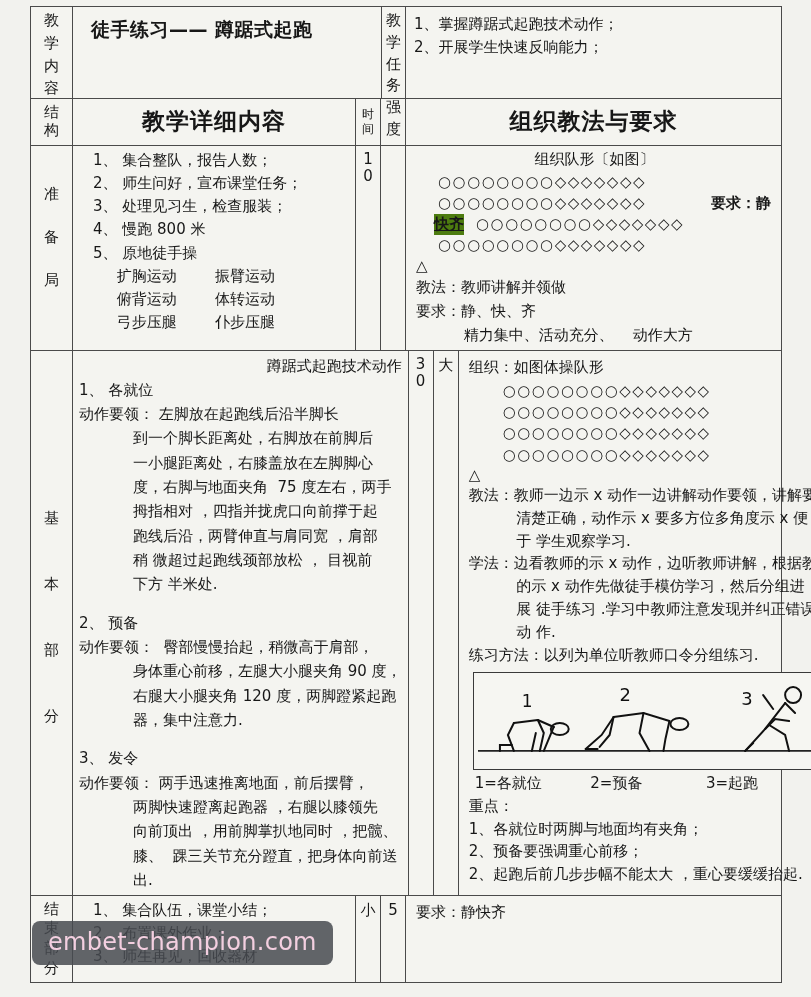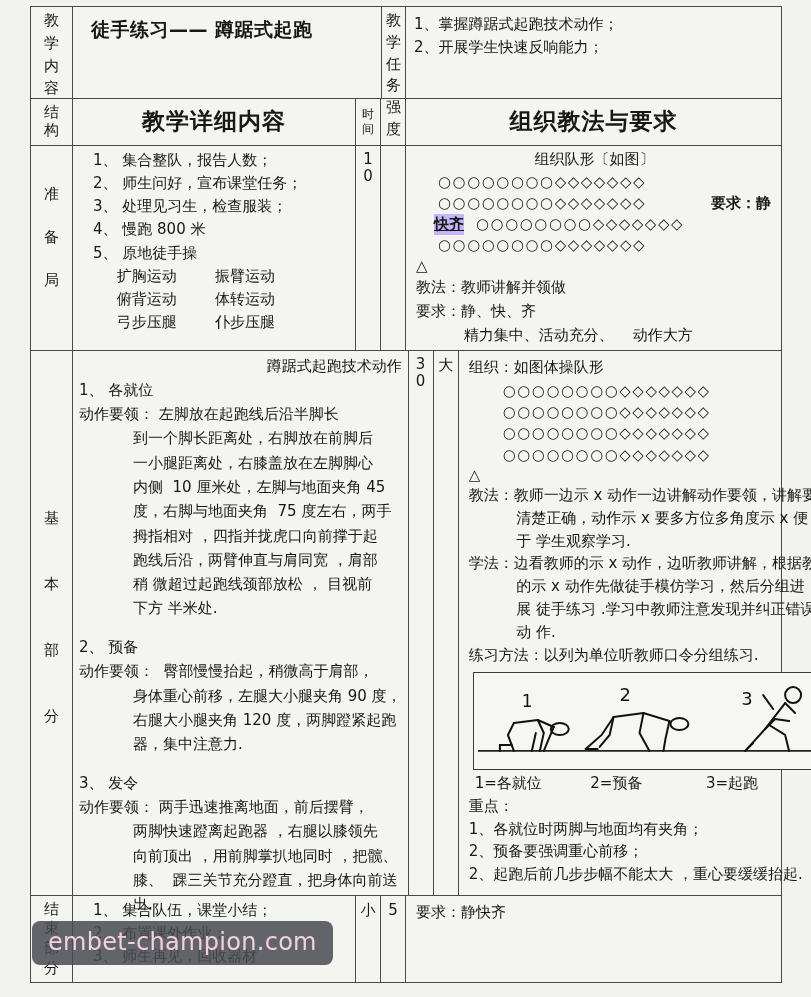--- a/index.html
+++ b/index.html
@@ -174,21 +174,21 @@
     </div>
     <div class="c-int vline onechar"></div>
     <div class="c-org org-pad">
       <div class="org-title">组织队形〔如图〕</div>
       <div class="formation" style="position:relative;">
         <div class="frow" style="padding-left:22px;">○○○○○○○○◇◇◇◇◇◇◇</div>
         <div class="frow" style="padding-left:22px;">○○○○○○○○◇◇◇◇◇◇◇</div>
         <div class="frow" style="padding-left:60px;">○○○○○○○○◇◇◇◇◇◇◇</div>
         <div class="frow" style="padding-left:22px;">○○○○○○○○◇◇◇◇◇◇◇</div>
         <div class="inline-req" style="position:absolute;right:2px;top:21px;background:#f4f4f0;">要求：静</div>
-        <div class="inline-req" style="position:absolute;left:18px;top:42px;background:#c4b5fd;text-decoration:underline;">快齐</div>
+        <div class="inline-req" style="position:absolute;left:18px;top:42px;background:#4d7c0f;text-decoration:underline;">快齐</div>
       </div>
       <div class="tri">△</div>
       <div class="body-text">
         <div class="ln">教法：教师讲解并领做</div>
         <div class="ln">要求：静、快、齐</div>
         <div class="ln">          精力集中、活动充分、    动作大方</div>
       </div>
     </div>
   </div>
 
@@ -200,21 +200,20 @@
       <span>分</span>
     </div>
 
     <div class="c-main vline cell">
       <div class="body-text">
         <div class="ln ctr" style="padding-left:26px;text-align:right;">蹲踞式起跑技术动作</div>
         <div class="ln ind1">1、 各就位</div>
         <div class="ln ind1">动作要领： 左脚放在起跑线后沿半脚长</div>
         <div class="ln ind3">到一个脚长距离处，右脚放在前脚后</div>
         <div class="ln ind3">一小腿距离处，右膝盖放在左脚脚心</div>
-        <div class="ln ind3">内侧  10 厘米处，左脚与地面夹角 45</div>
         <div class="ln ind3">度，右脚与地面夹角  75 度左右，两手</div>
         <div class="ln ind3">拇指相对 ，四指并拢虎口向前撑于起</div>
         <div class="ln ind3">跑线后沿，两臂伸直与肩同宽 ，肩部</div>
         <div class="ln ind3">稍 微超过起跑线颈部放松 ， 目视前</div>
         <div class="ln ind3">下方 半米处.</div>
         <div class="gap"></div>
         <div class="ln ind1">2、 预备</div>
         <div class="ln ind1">动作要领：  臀部慢慢抬起，稍微高于肩部，</div>
         <div class="ln ind3">身体重心前移，左腿大小腿夹角 90 度，</div>
         <div class="ln ind3">右腿大小腿夹角 120 度，两脚蹬紧起跑</div>

